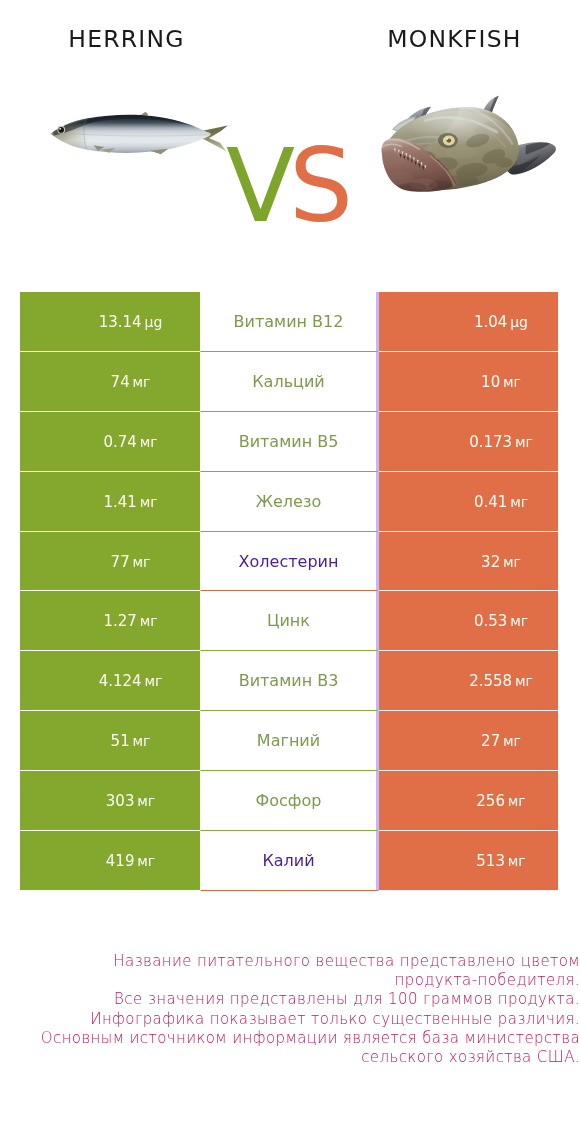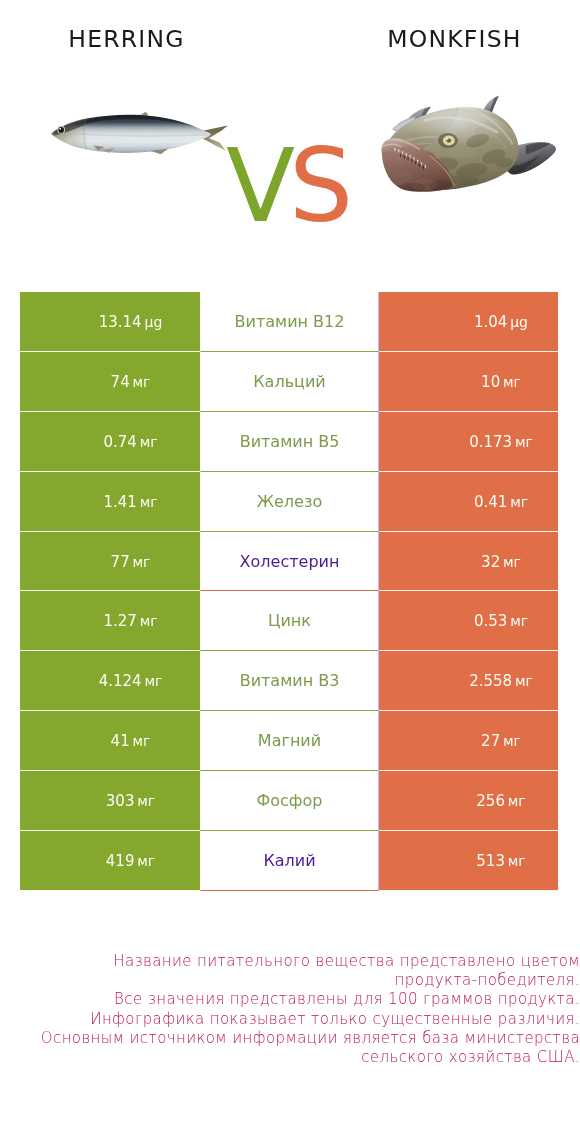--- a/index.html
+++ b/index.html
@@ -17,21 +17,21 @@
   .fishwrap{position:absolute;}
   .fishwrap svg{display:block;width:100%;height:100%;}
   #fish-left{left:48.3px;top:104.3px;width:182.0px;height:59.5px;}
   #fish-right{left:378.0px;top:94.0px;width:181.6px;height:107.1px;}
 
   
   .tbl{position:absolute;left:20px;top:292px;width:538px;}
   .row{position:relative;height:59.9px;display:flex;}
   .cell{display:flex;align-items:center;justify-content:center;box-sizing:border-box;height:59.9px;}
   .cl{width:180px;border-bottom:1.6px solid #fdfdf2;}
-  .cm{width:179px;background:#fff;border-left:1px solid #fff;border-right:1px solid #c4b5fd;}
+  .cm{width:179px;background:#fff;border-left:1px solid #fff;border-right:3px solid #c4b5fd;}
   .cr{width:179px;border-bottom:1.6px solid #fdf3ee;}
   .cm.bg{border-bottom:1.1px solid #8aa93c;}
   .cm.bo{border-bottom:1.1px solid #cf6a45;}
   .win-g{background:#84a82e;}
   .win-o{background:#e06f48;padding-left:24px;}
   .val{color:#fdfdf5;white-space:nowrap;font-family:"DejaVu Sans",sans-serif;}
   .num{font-size:15px;font-weight:400;margin-left:41px;}
   .unit{font-size:14px;font-weight:400;margin-left:2.8px;}
   .lbl{font-size:16px;font-weight:400;font-family:"DejaVu Sans",sans-serif;white-space:nowrap;}
   .lbl.g{color:#7e9a4c;}
@@ -357,21 +357,21 @@
         </div>
         <div class="cell cm bg">
           <span class="lbl g">Витамин B3</span>
         </div>
         <div class="cell cr win-o">
           <span class="val"><span class="num">2.558</span><span class="unit">мг</span></span>
         </div>
       </div>
       <div class="row">
         <div class="cell cl win-g">
-          <span class="val"><span class="num">41</span><span class="unit">мг</span></span>
+          <span class="val"><span class="num">51</span><span class="unit">мг</span></span>
         </div>
         <div class="cell cm bg">
           <span class="lbl g">Магний</span>
         </div>
         <div class="cell cr win-o">
           <span class="val"><span class="num">27</span><span class="unit">мг</span></span>
         </div>
       </div>
       <div class="row">
         <div class="cell cl win-g">

